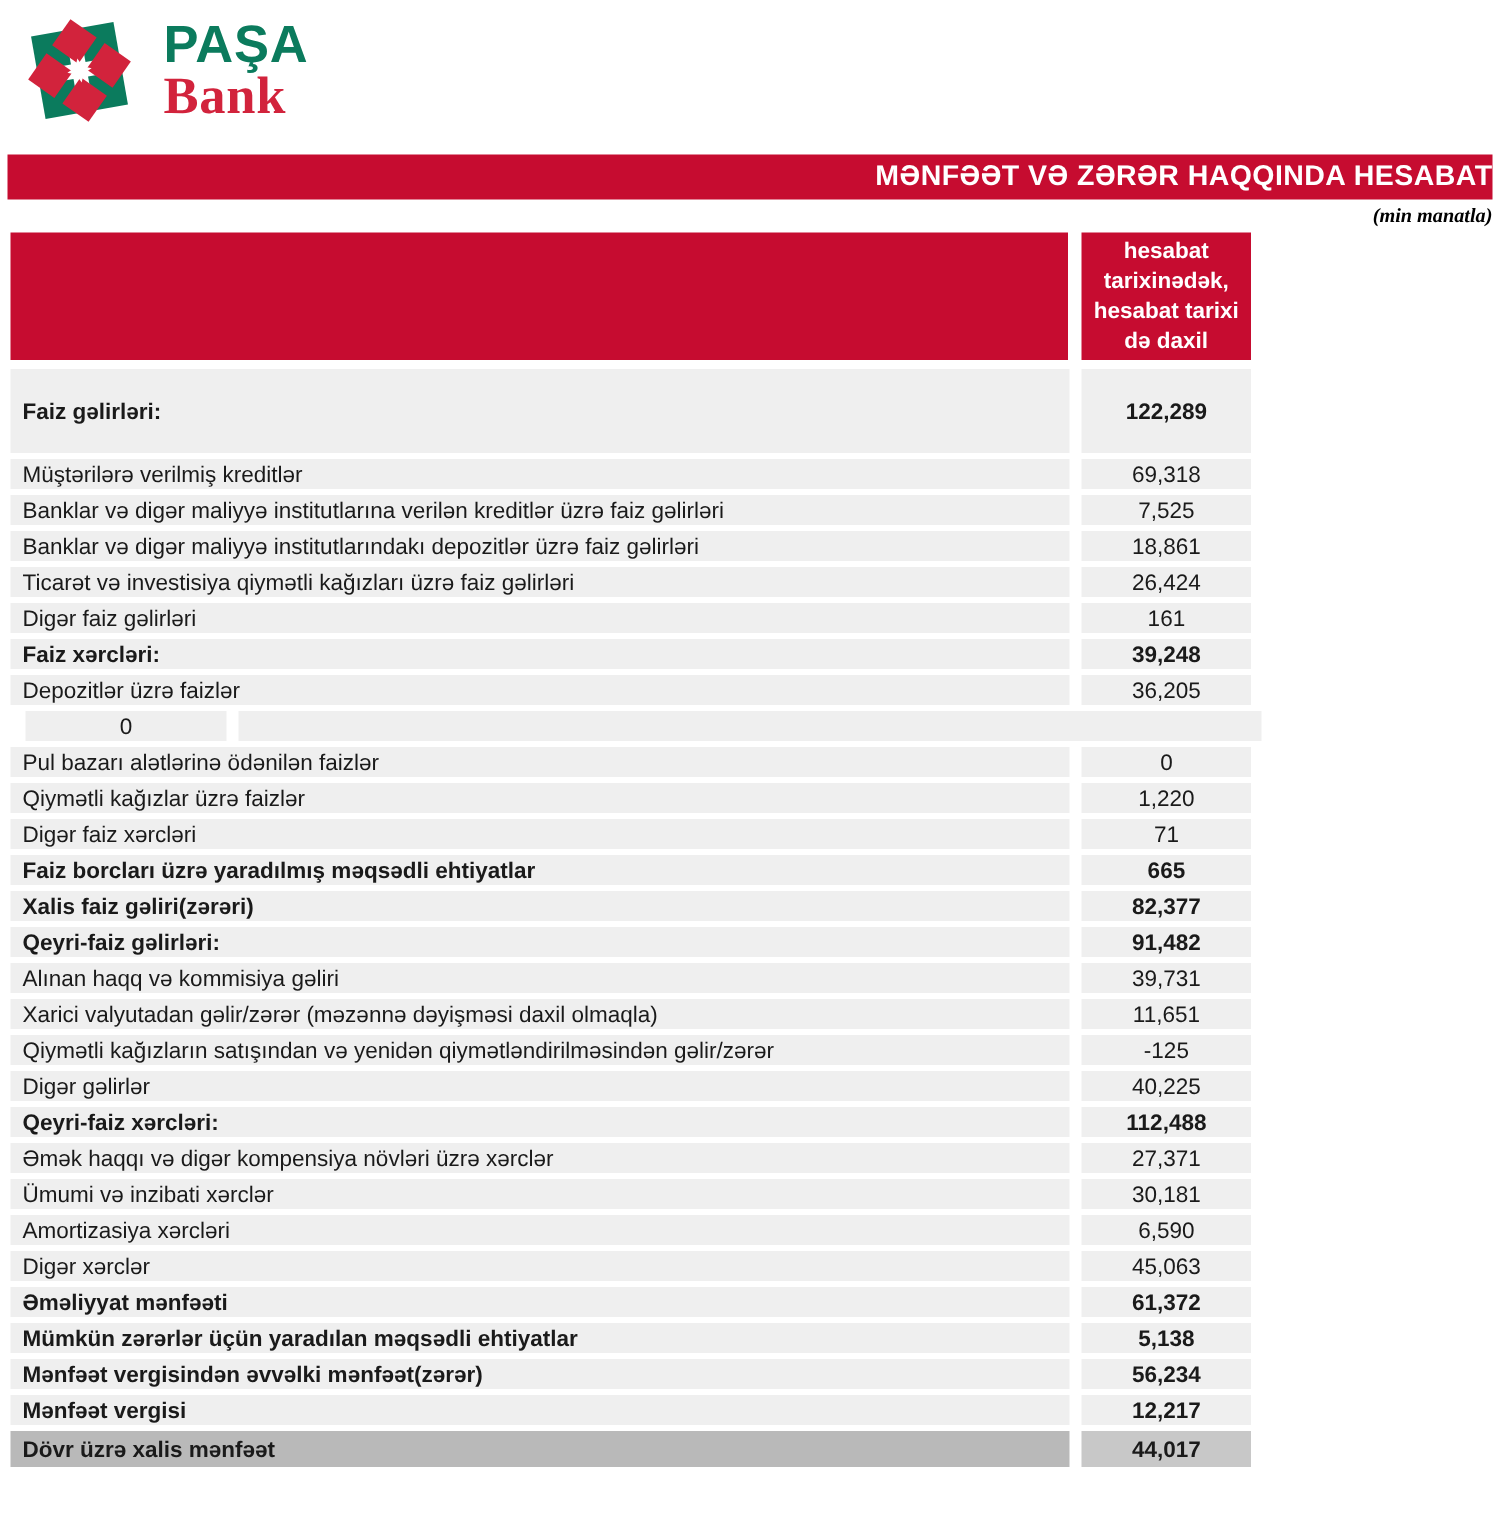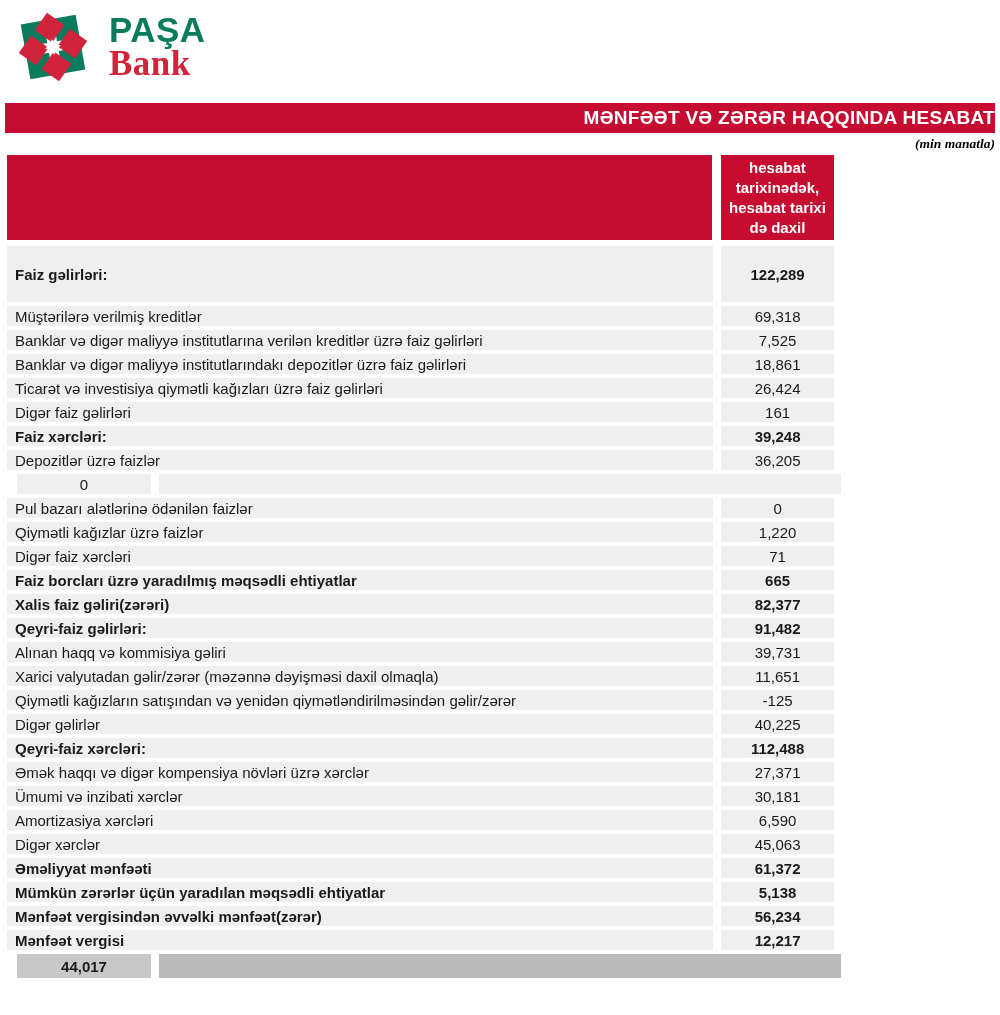--- a/index.html
+++ b/index.html
@@ -339,20 +339,21 @@
 
   <div class="row bold">
     <div class="cell label">Mənfəət vergisi</div>
     <div class="colgap"></div>
     <div class="cell value">12,217</div>
     <div class="colgap2"></div>
     <div class="cell sliver"></div>
   </div>
 
   <div class="row bold total">
+    <div class="cell label">Dövr üzrə xalis mənfəət</div>
     <div class="colgap"></div>
     <div class="cell value">44,017</div>
     <div class="colgap2"></div>
     <div class="cell sliver"></div>
   </div>
 </div>
   </div>
 
 </div>
 

